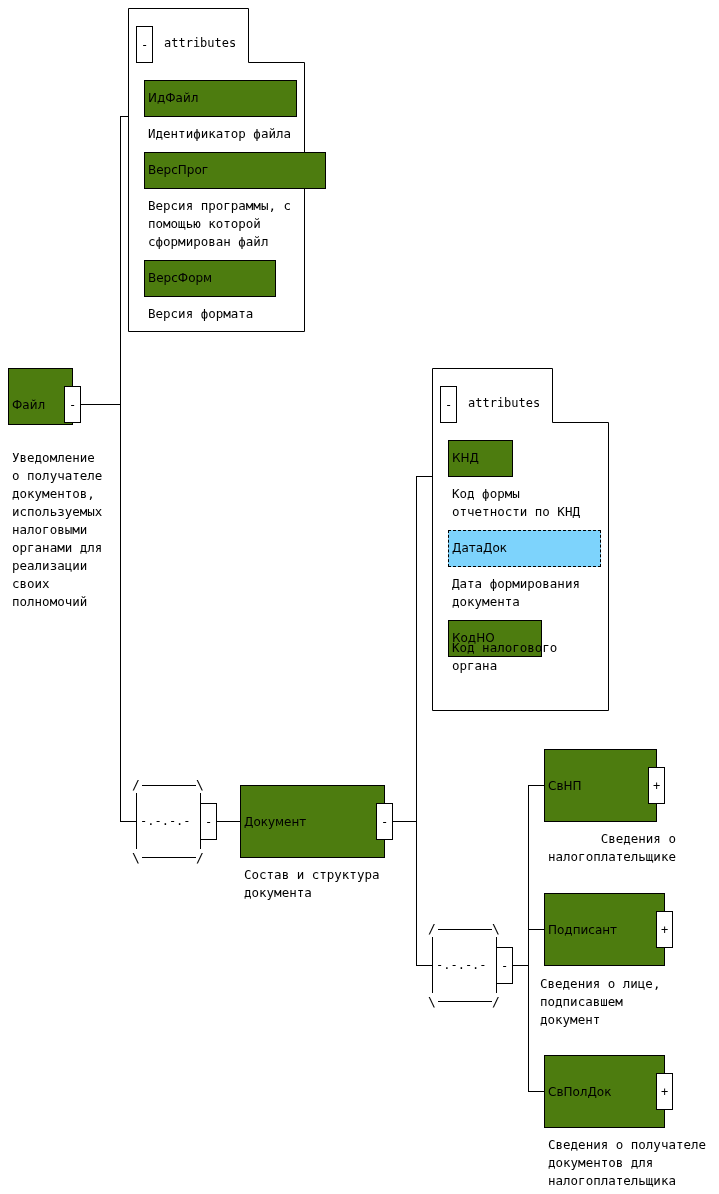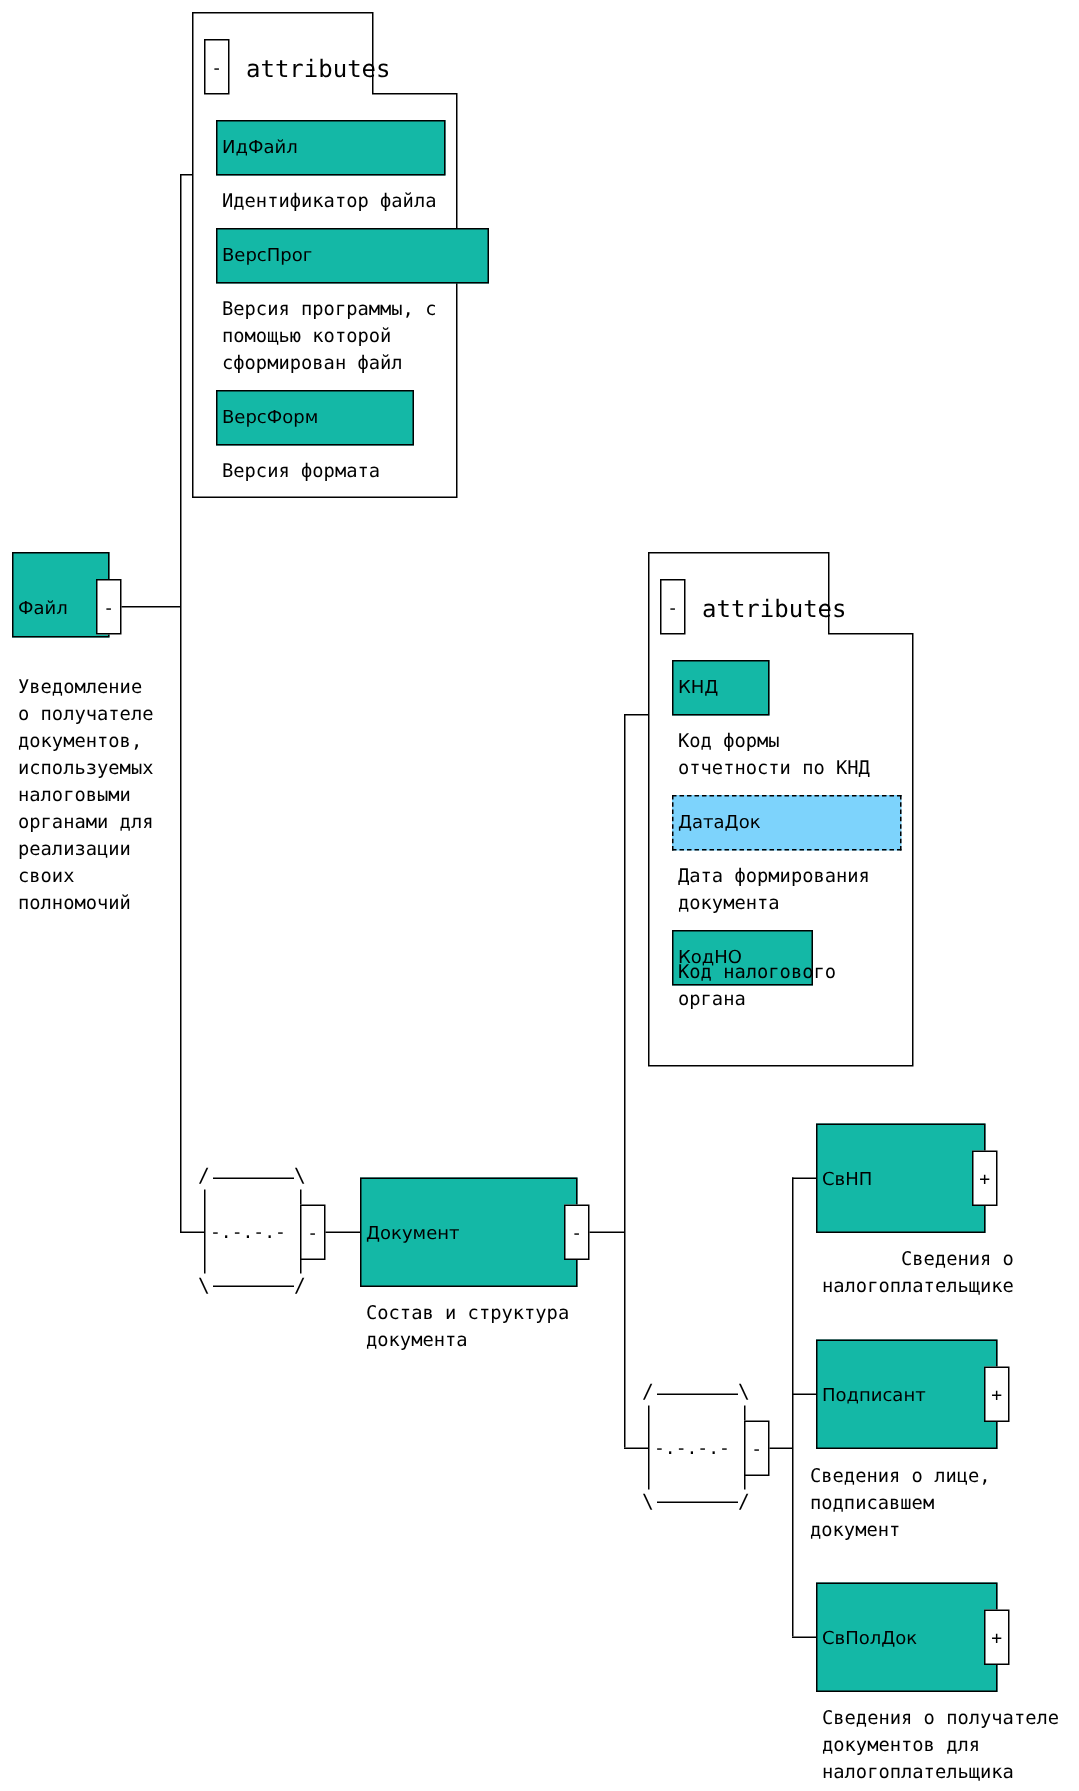--- a/index.html
+++ b/index.html
@@ -1,30 +1,30 @@
 <!DOCTYPE html>
 <html><head>
 <meta charset="utf-8">
 <style>
   html, body { margin: 0; padding: 0; background: #ffffff; }
   body { width: 719px; height: 1194px; position: relative; overflow: hidden;
          font-family: "DejaVu Sans Mono", "Liberation Mono", monospace; color: #000; }
   .abs { position: absolute; box-sizing: border-box; }
-  .box { border: 1px solid #000; background: #14b8a6; }
+  .box { border: 1px solid #000; background: #4d7c0f; }
   .dashed { border: 1px dashed #000; background: #7dd3fc; }
   .name { font-family: "DejaVu Sans", "Liberation Sans", sans-serif; font-size: 12px;
           line-height: 14px; white-space: nowrap; }
   .doc { font-family: "DejaVu Sans Mono", "Liberation Mono", monospace; font-size: 12.5px;
          line-height: 18px; white-space: pre-line; color: #000; }
   .toggle { border: 1px solid #000; background: #fff; font-size: 12px; text-align: center;
             display: flex; align-items: center; justify-content: center; cursor: pointer;
             font-family: "DejaVu Sans Mono", monospace; }
   .hl { position: absolute; height: 0; border-top: 1px solid #000; }
   .vl { position: absolute; width: 0; border-left: 1px solid #000; }
-  .attr-title { font-size: 16px; white-space: nowrap; }
+  .attr-title { font-size: 12px; white-space: nowrap; }
   .seq-dots { font-family: "DejaVu Sans Mono", monospace; font-size: 12px; white-space: nowrap; letter-spacing: 0px; }
   .slash { font-family: "DejaVu Sans Mono", monospace; font-size: 13px; line-height: 13px; }
   svg { position: absolute; left: 0; top: 0; }
 </style>
 </head>
 <body>
 
 <div class="hl" style="left:80px; top:404px; width:40px;"></div>
 <div class="vl" style="left:120px; top:116px; height:706px;"></div>
 <div class="hl" style="left:120px; top:116px; width:8px;"></div>

